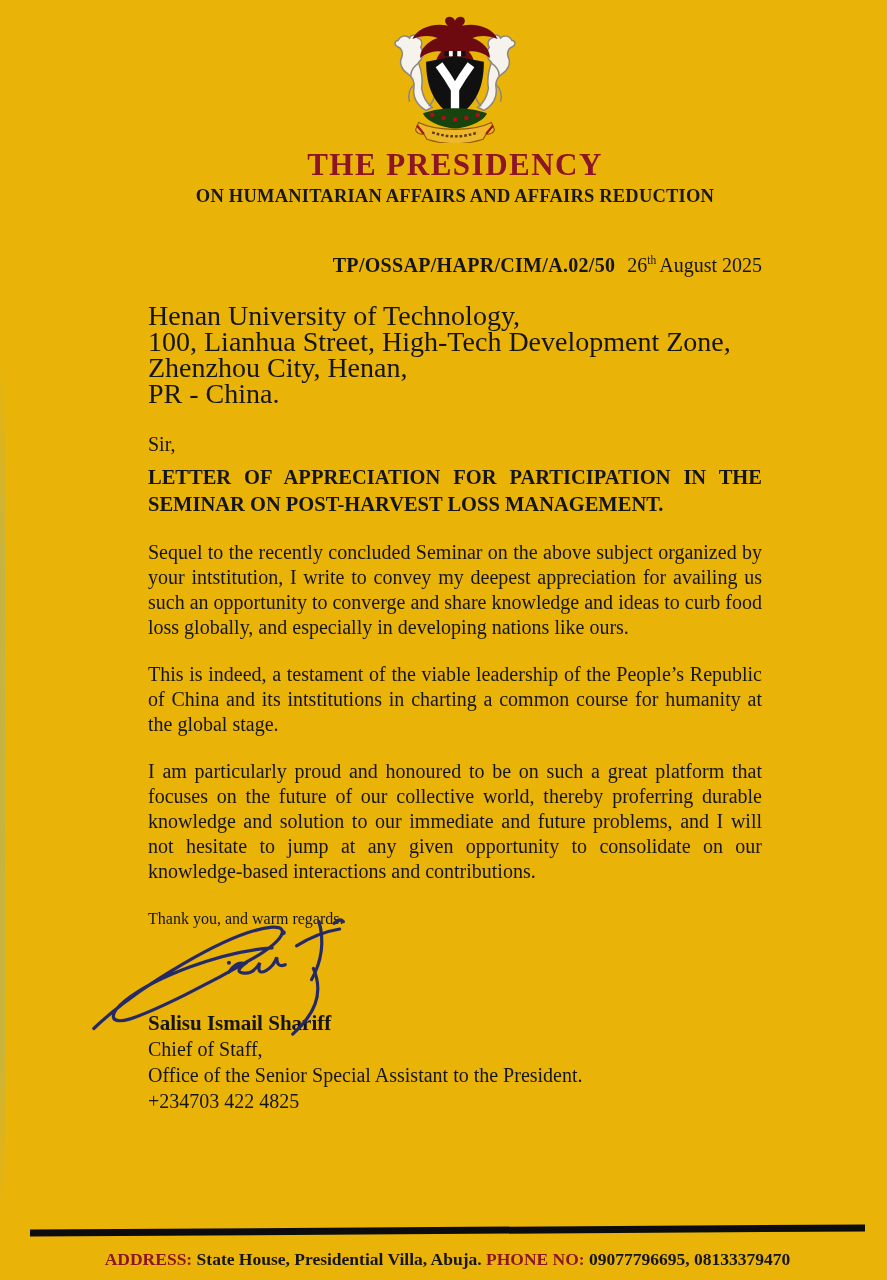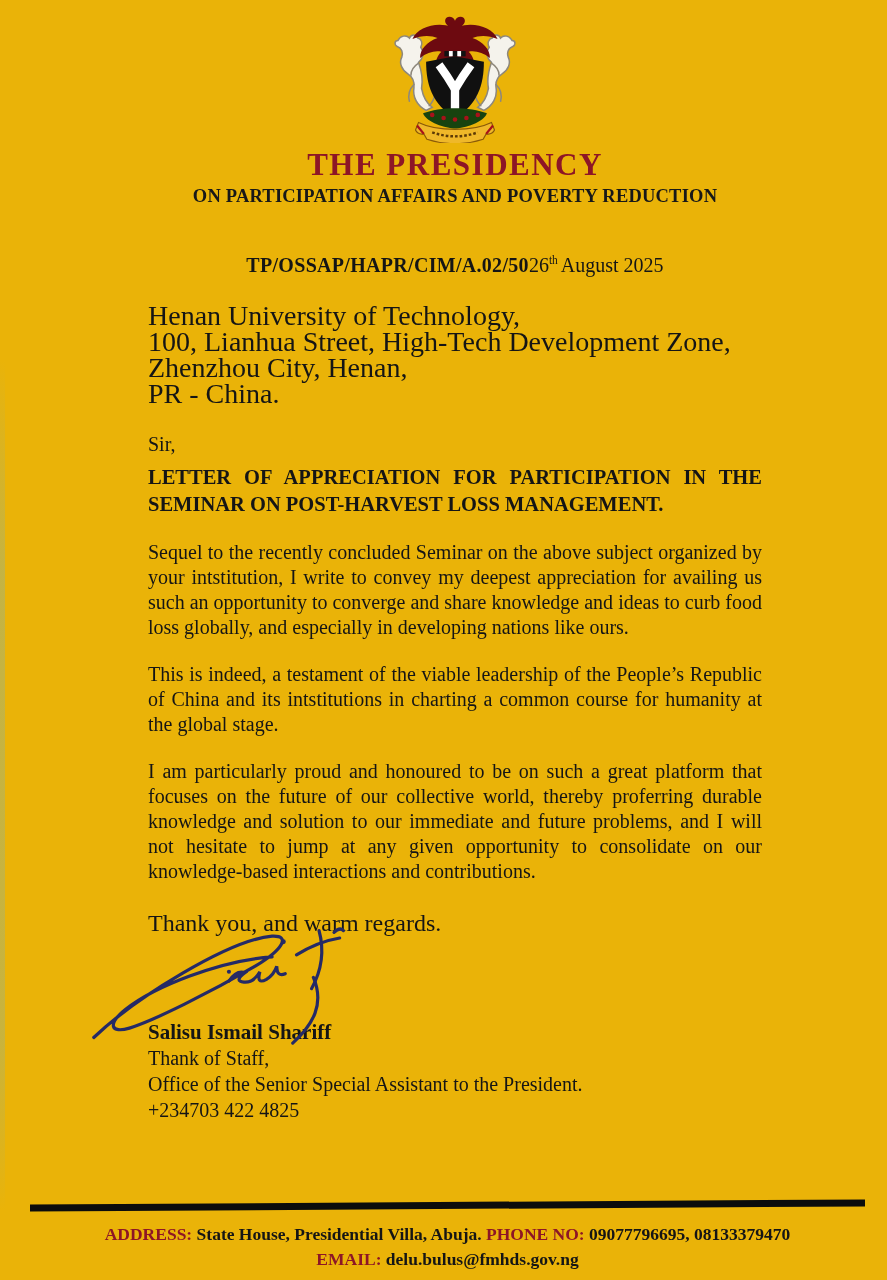--- a/index.html
+++ b/index.html
@@ -21,32 +21,32 @@
   .content { padding:0 125px 0 148px; }
 
   .masthead { text-align:center; padding-top:10px; }
   .emblem { display:block; margin:0 auto; }
   .title {
     font-size:31px; font-weight:700; letter-spacing:1.5px;
     color:#8d1626; margin-top:2px; line-height:40px;
   }
   .office { font-size:18.5px; font-weight:700; line-height:23px; letter-spacing:.2px; color:#181818; }
 
-  .ref-row { display:flex; justify-content:center; align-items:baseline; margin-top:46px; }
+  .ref-row { display:flex; justify-content:flex-end; align-items:baseline; margin-top:46px;gap:12px; }
   .ref { font-size:20px; font-weight:700; letter-spacing:.3px; }
   .date { font-size:20px; }
   .date sup { font-size:11.5px; margin-right:3px; }
 
   .address { margin-top:26px; font-size:28px; line-height:26px; }
   .salutation { margin-top:26px; font-size:20px; }
 
   .subject { margin-top:8px; font-size:20.5px; font-weight:700; line-height:27px; text-align:justify; }
 
   .para { margin-top:22px; font-size:20px; line-height:25px; text-align:justify; }
-  .closing { margin-top:26px; font-size:24px; }
+  .closing { margin-top:26px; font-size:16px; }
 
   .sig-area { position:relative; height:82px; }
   .sig-svg { position:absolute; left:-60px; top:-14px; width:310px; height:122px; z-index:2; pointer-events:none; }
 
   .signatory { font-size:20px; line-height:26px; position:relative; z-index:1; }
   .signatory .name { font-weight:700; font-size:21px; }
 
   .footer { position:absolute; left:8px; right:0; bottom:8px; text-align:center; }
   .footer-bar { height:7px; background:#0c0c0c; margin:0 22px 13px 22px; transform:rotate(-0.35deg); }
   .footer-line { font-size:17.5px; font-weight:700; line-height:25px; color:#151515; }
@@ -100,21 +100,21 @@
         </g>
 
         <g>
           <path d="M52 148 C76 160 124 160 148 148 L152 158 C150 162 146 164 141 163 L137 170 C112 178 88 178 63 170 L59 163 C54 164 50 162 48 158 Z" fill="#efb829" stroke="#8a5a08" stroke-width="1.5"></path>
           <path d="M50 152 L59 163 M150 152 L141 163" stroke="#a8121a" stroke-width="3"></path>
           <path d="M70 161 C90 168 110 168 130 161" stroke="#5c3a05" stroke-width="3.2" stroke-dasharray="3.5 2.6" fill="none"></path>
         </g>
       </svg>
 
       <div class="title">THE PRESIDENCY</div>
-      <div class="office">ON PARTICIPATION AFFAIRS AND POVERTY REDUCTION</div>
+      <div class="office">ON HUMANITARIAN AFFAIRS AND AFFAIRS REDUCTION</div>
     </div>
 
     <div class="ref-row">
       <span class="ref">TP/OSSAP/HAPR/CIM/A.02/50</span>
       <span class="date"><span>26</span><sup>th</sup><span>August 2025</span></span>
     </div>
 
     <div class="address">
       <div>Henan University of Technology,</div>
       <div>100, Lianhua Street, High-Tech Development Zone,</div>
@@ -142,33 +142,29 @@
           <path d="M262 10 q6 -6 10 -2"></path>
           <path d="M240 58 C252 86 240 108 218 128"></path>
         </g>
         <circle cx="208" cy="20" r="2.6" fill="#252a66"></circle>
         <circle cx="150" cy="52" r="2.2" fill="#252a66"></circle>
       </svg>
     </div>
 
     <div class="signatory">
       <div class="name">Salisu Ismail Shariff</div>
-      <div>Thank of Staff,</div>
+      <div>Chief of Staff,</div>
       <div>Office of the Senior Special Assistant to the President.</div>
       <div>+234703 422 4825</div>
     </div>
 
   </div>
 
   <div class="footer">
     <div class="footer-bar"></div>
     <div class="footer-line">
       <span class="footer-label">ADDRESS:</span>
       <span>State House, Presidential Villa, Abuja.</span>
       <span class="footer-label">PHONE NO:</span>
       <span>09077796695, 08133379470</span>
     </div>
-    <div class="footer-line">
-      <span class="footer-label">EMAIL:</span>
-      <span>delu.bulus@fmhds.gov.ng</span>
-    </div>
   </div>
 </div>
 
 </body></html>

